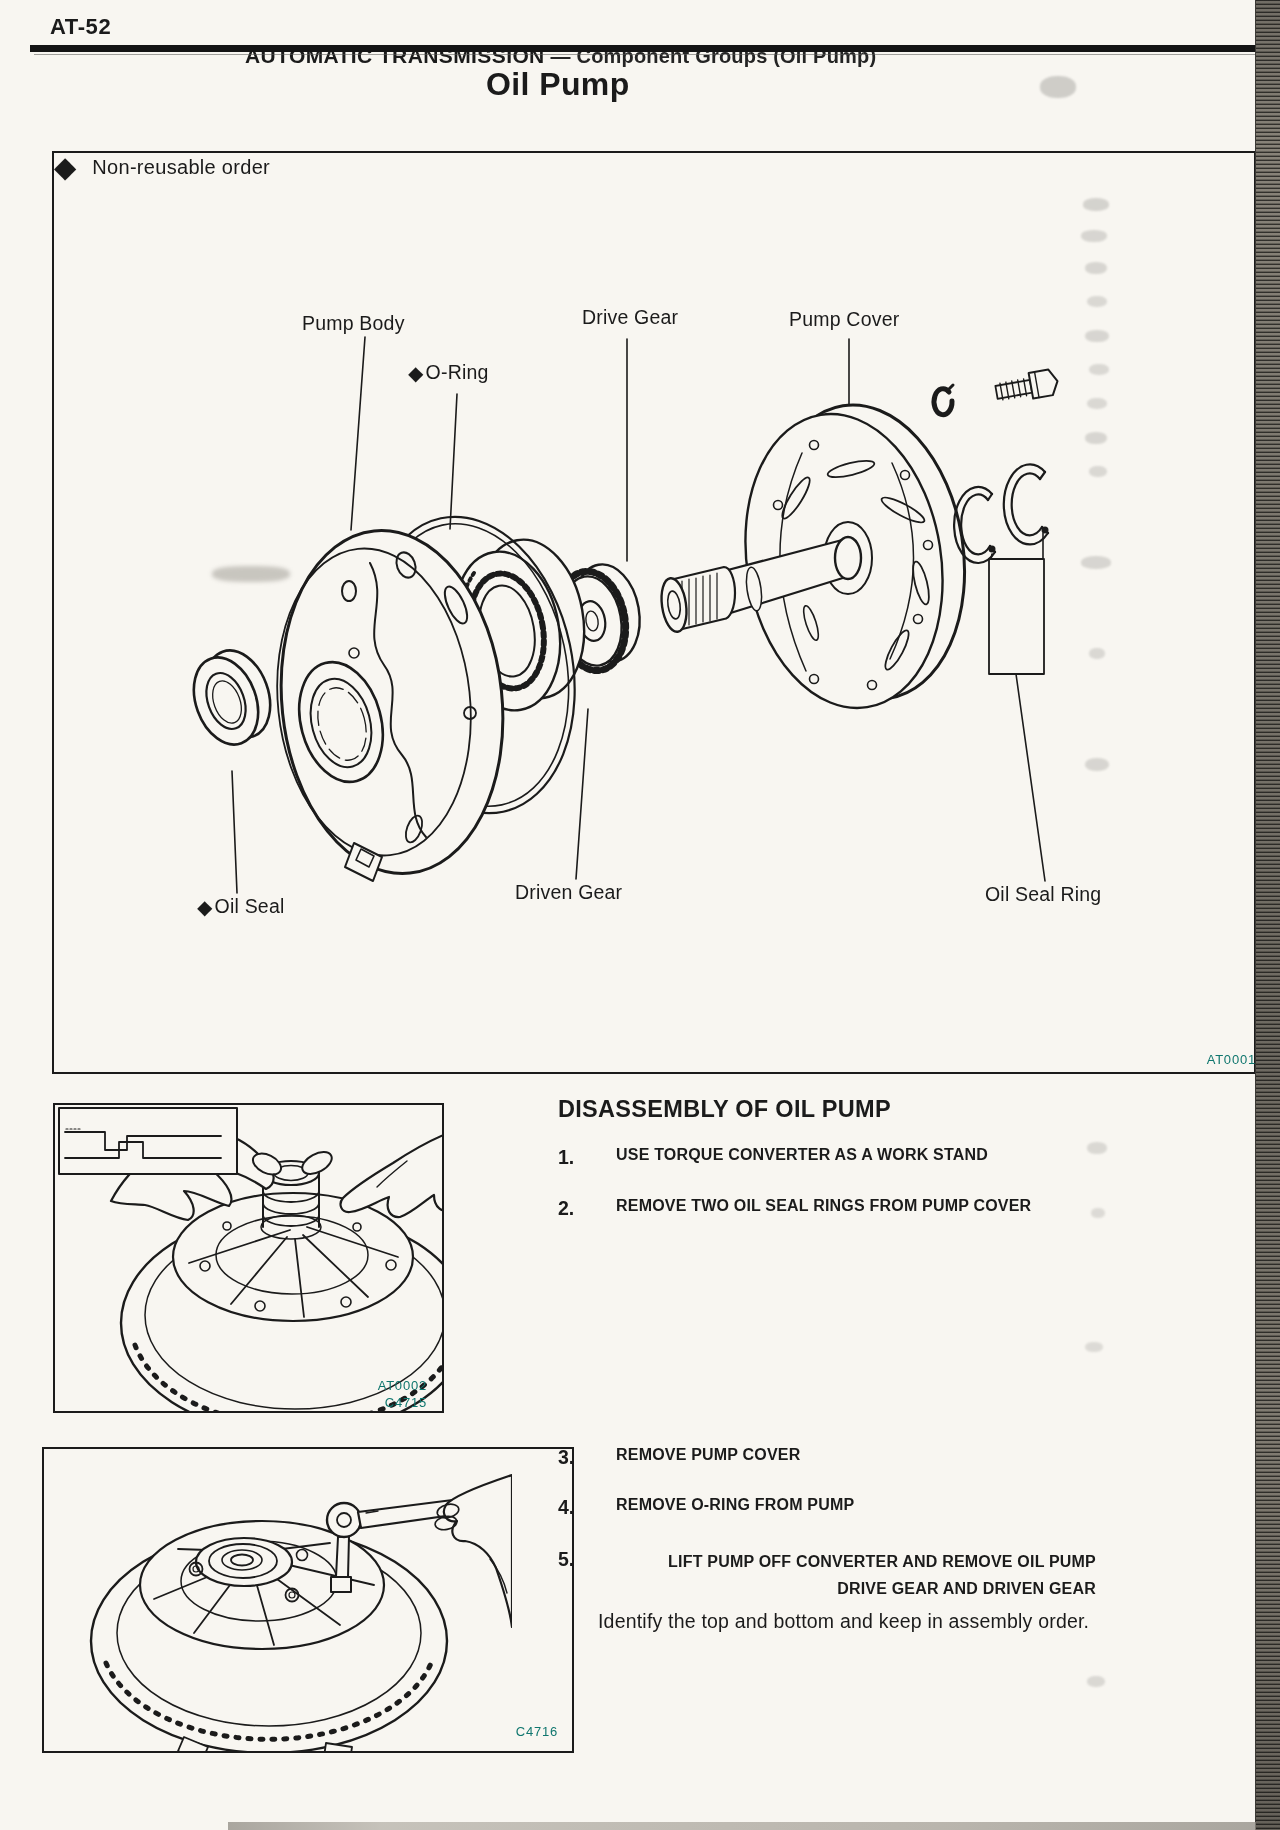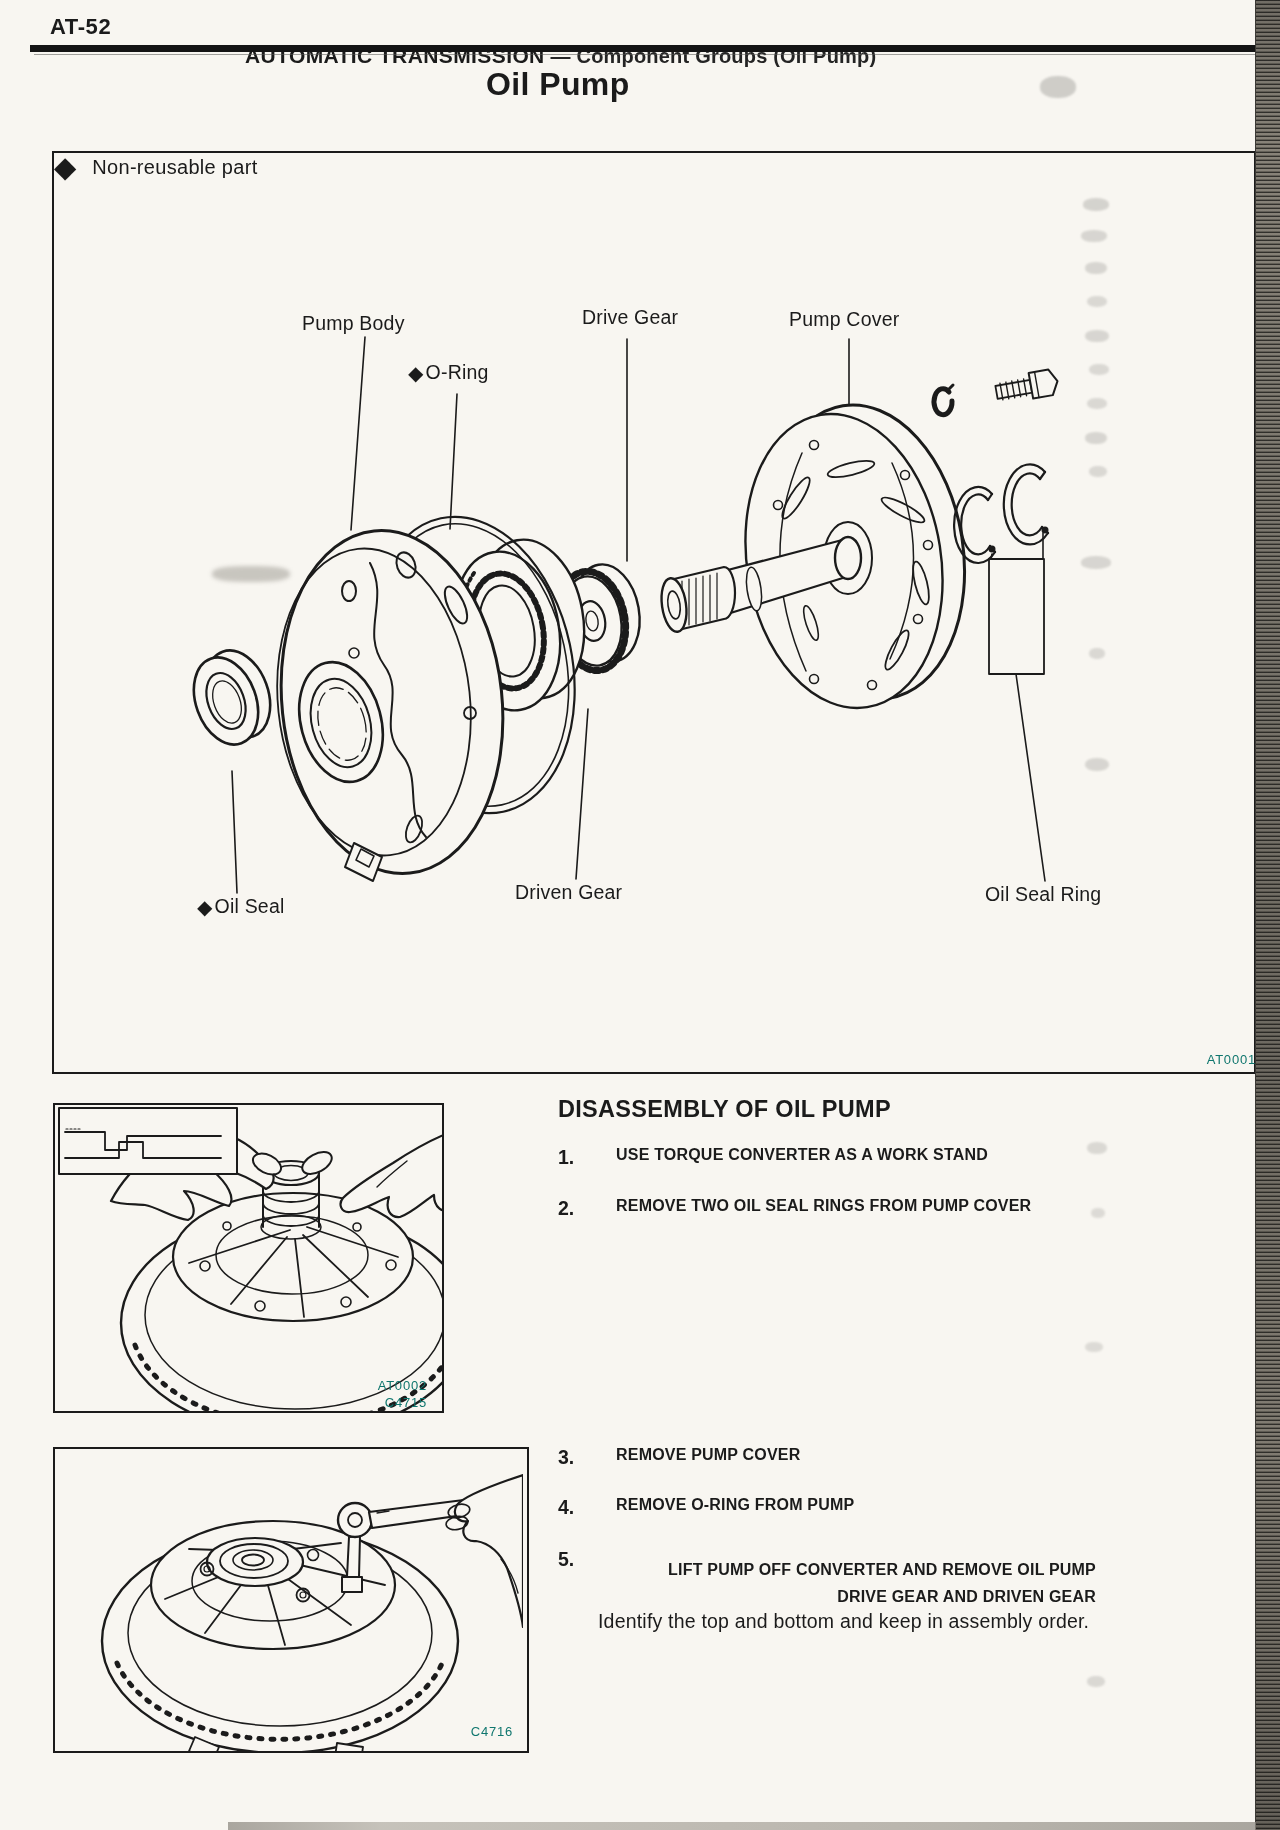--- a/index.html
+++ b/index.html
@@ -31,21 +31,21 @@
   .lbl { position:absolute; font-size:19.5px; letter-spacing:.2px; white-space:nowrap; color:#1b1b1b; }
   .dia { font-size:20px; line-height:1; display:inline-block; transform:translateY(1px); margin-right:2px; }
   #legend { left:34px; top:876px; display:flex; align-items:center; }
   #legend .dia-big { font-size:29px; line-height:1; margin-right:16px; }
   #legend .txt { font-size:20px; letter-spacing:.3px; }
   .figcode { position:absolute; font-size:13px; letter-spacing:.8px; color:#0f766e; }
 
   
   .photo-box { border:2px solid #1b1b1b; background:#f8f6f1; overflow:hidden; }
   #fig1 { left:53px; top:1103px; width:391px; height:310px; }
-  #fig2 { left:53px; top:1447px; width:476px; height:306px; }
+  #fig2 { left:42px; top:1447px; width:532px; height:306px; }
   .photo-box svg { position:absolute; left:0; top:0; }
 
   
   #disassembly-heading { left:558px; top:1096px; font-size:23.5px; font-weight:700; letter-spacing:.3px; white-space:nowrap; }
   .step-num { position:absolute; left:558px; font-size:19.5px; font-weight:700; }
   .step-txt { position:absolute; left:616px; font-size:16px; font-weight:700; letter-spacing:.2px; white-space:nowrap;text-align:right; }
   .step-txt.wrap { white-space:pre-line; width:480px; line-height:27px; }
   #step-note { left:598px; top:1610px; font-size:19.5px; font-weight:400; white-space:nowrap; letter-spacing:.2px; }
 
   
@@ -209,21 +209,21 @@
   <div class="lbl" style="left:248px; top:159px;">Pump Body</div>
   <div class="lbl" style="left:354px; top:208px;"><span class="dia">◆</span><span>O-Ring</span></div>
   <div class="lbl" style="left:528px; top:153px;">Drive Gear</div>
   <div class="lbl" style="left:735px; top:155px;">Pump Cover</div>
   <div class="lbl" style="left:143px; top:742px;"><span class="dia">◆</span><span>Oil Seal</span></div>
   <div class="lbl" style="left:461px; top:728px;">Driven Gear</div>
   <div class="lbl" style="left:931px; top:730px;">Oil Seal Ring</div>
 
   <div id="legend">
     <span class="dia-big">◆</span>
-    <span class="txt">Non-reusable part</span>
+    <span class="txt">Non-reusable order</span>
   </div>
   <div class="figcode" style="left:1140px; top:899px; width:62px; text-align:right;">AT0001</div>
 </div>
 
 <div class="abs photo-box" id="fig1">
   <svg width="470" height="306" viewBox="0 0 470 306" fill="none" stroke="#1b1b1b" stroke-width="2" stroke-linecap="round" stroke-linejoin="round">
 
     <ellipse cx="240" cy="218" rx="174" ry="112" fill="#f8f6f1" stroke-width="2.4"></ellipse>
     <path d="M 80,240 A 164 104 0 0 0 400,238" stroke-width="5" stroke-dasharray="3 9"></path>
     <ellipse cx="240" cy="210" rx="150" ry="94" stroke-width="1.5"></ellipse>
@@ -325,21 +325,21 @@
 <div class="step-num" style="top:1197px;">2.</div>
 <div class="step-txt" style="top:1197px;">REMOVE TWO OIL SEAL RINGS FROM PUMP COVER</div>
 
 <div class="step-num" style="top:1446px;">3.</div>
 <div class="step-txt" style="top:1446px;">REMOVE PUMP COVER</div>
 
 <div class="step-num" style="top:1496px;">4.</div>
 <div class="step-txt" style="top:1496px;">REMOVE O-RING FROM PUMP</div>
 
 <div class="step-num" style="top:1548px;">5.</div>
-<div class="step-txt wrap" style="top:1548px;margin-top:8px;">LIFT PUMP OFF CONVERTER AND REMOVE OIL PUMP
+<div class="step-txt wrap" style="top:1548px;">LIFT PUMP OFF CONVERTER AND REMOVE OIL PUMP
 DRIVE GEAR AND DRIVEN GEAR</div>
 
 <div class="abs" id="step-note">Identify the top and bottom and keep in assembly order.</div>
 
 <div class="abs" id="diagram-smudge"></div>
 <div>
   <div class="smudge" style="left:1040px; top:76px;  width:36px; height:22px; opacity:.30;"></div>
   <div class="smudge" style="left:1083px; top:198px; width:26px; height:13px; opacity:.26;"></div>
   <div class="smudge" style="left:1081px; top:230px; width:26px; height:12px; opacity:.24;"></div>
   <div class="smudge" style="left:1085px; top:262px; width:22px; height:12px; opacity:.24;"></div>

